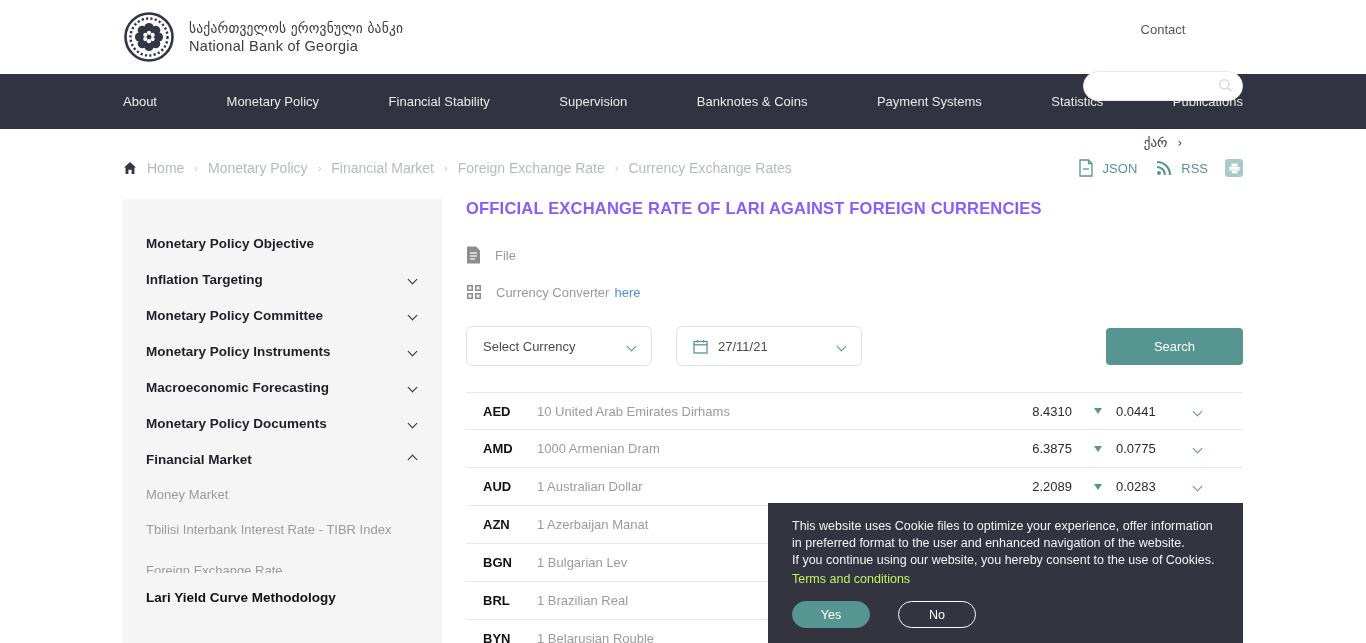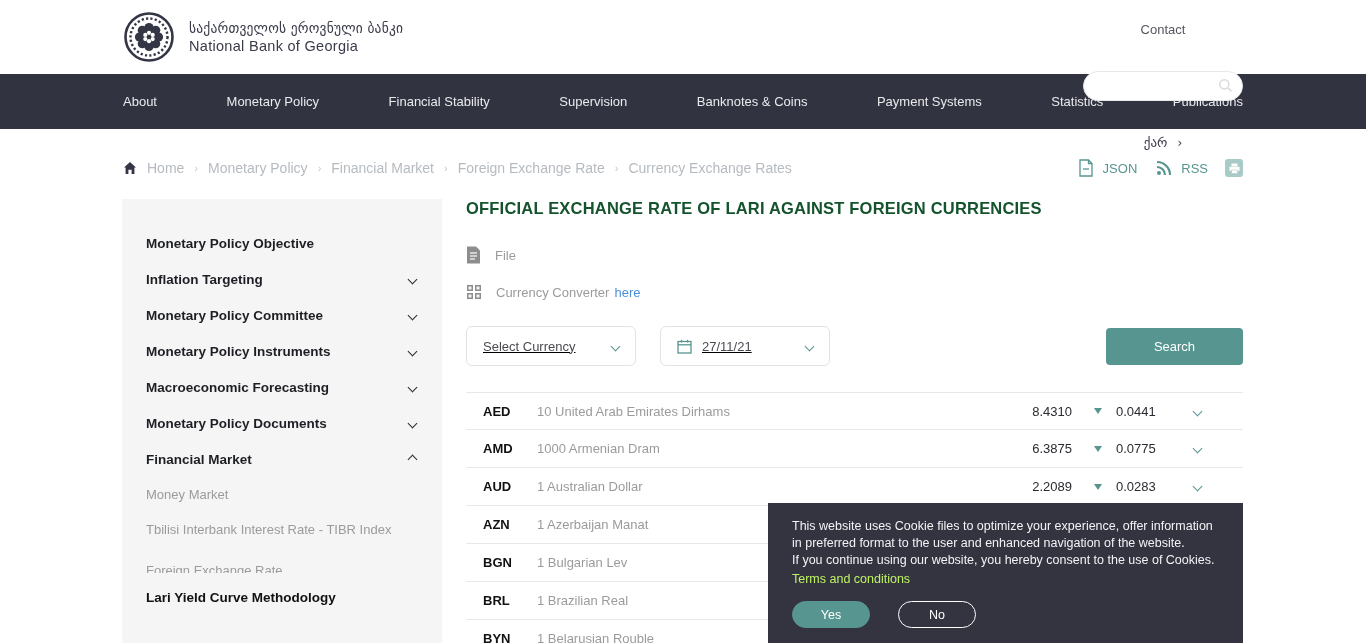--- a/index.html
+++ b/index.html
@@ -47,29 +47,29 @@
   .clipped-item { height:10px; overflow:hidden; padding:0 24px; }
   .clipped-item .lbl { font-size:13px; color:#9b9b9b; line-height:16px; display:block; }
 
   .chev { display:inline-block; width:7px; height:7px; border-right:1.6px solid #2b2c33;
     border-bottom:1.6px solid #2b2c33; transform:rotate(45deg); }
   .chev.up { transform:rotate(-135deg); }
   .chev.teal { border-color:#579690; }
 
   
   .main { margin-left:24px; width:777px; }
-  .page-title { font-size:16.5px; font-weight:bold; color:#14532d; letter-spacing:.2px; }
+  .page-title { font-size:16.5px; font-weight:bold; color:#8b5cf6; letter-spacing:.2px; }
   .meta-row { display:flex; align-items:center; gap:14px; margin-top:28px; }
   .meta-row.second { margin-top:20px; }
   .meta-label { font-size:13px; color:#9b9b9b; }
   .meta-link { font-size:13px; color:#4a90d9; cursor:pointer; }
 
   .controls { display:flex; align-items:center; margin-top:26px; }
-  .select-box { width:170px; height:40px; border:1px solid #e3e3e3; border-radius:6px;
-    display:flex; align-items:center; padding:0 16px; cursor:pointer; background:#fff;text-decoration:underline; }
+  .select-box { width:186px; height:40px; border:1px solid #e3e3e3; border-radius:6px;
+    display:flex; align-items:center; padding:0 16px; cursor:pointer; background:#fff; }
   .select-box .ph { font-size:13px; color:#4a4b52; }
   .select-box .chev { margin-left:auto; }
   .date-box { margin-left:24px; gap:10px; }
   .search-btn { margin-left:auto; width:137px; height:37px; background:#579690; color:#fff;
     border:none; border-radius:4px; font-size:13px; cursor:pointer; font-family:inherit; }
 
   .rate-table { margin-top:26px; }
   .rate-row { display:flex; align-items:center; height:38px; border-bottom:1px solid #e8e8e8; }
   .rate-row:first-child { border-top:1px solid #e8e8e8; }
   .r-code { width:54px; margin-left:17px; font-size:13px; font-weight:bold; color:#111; }

